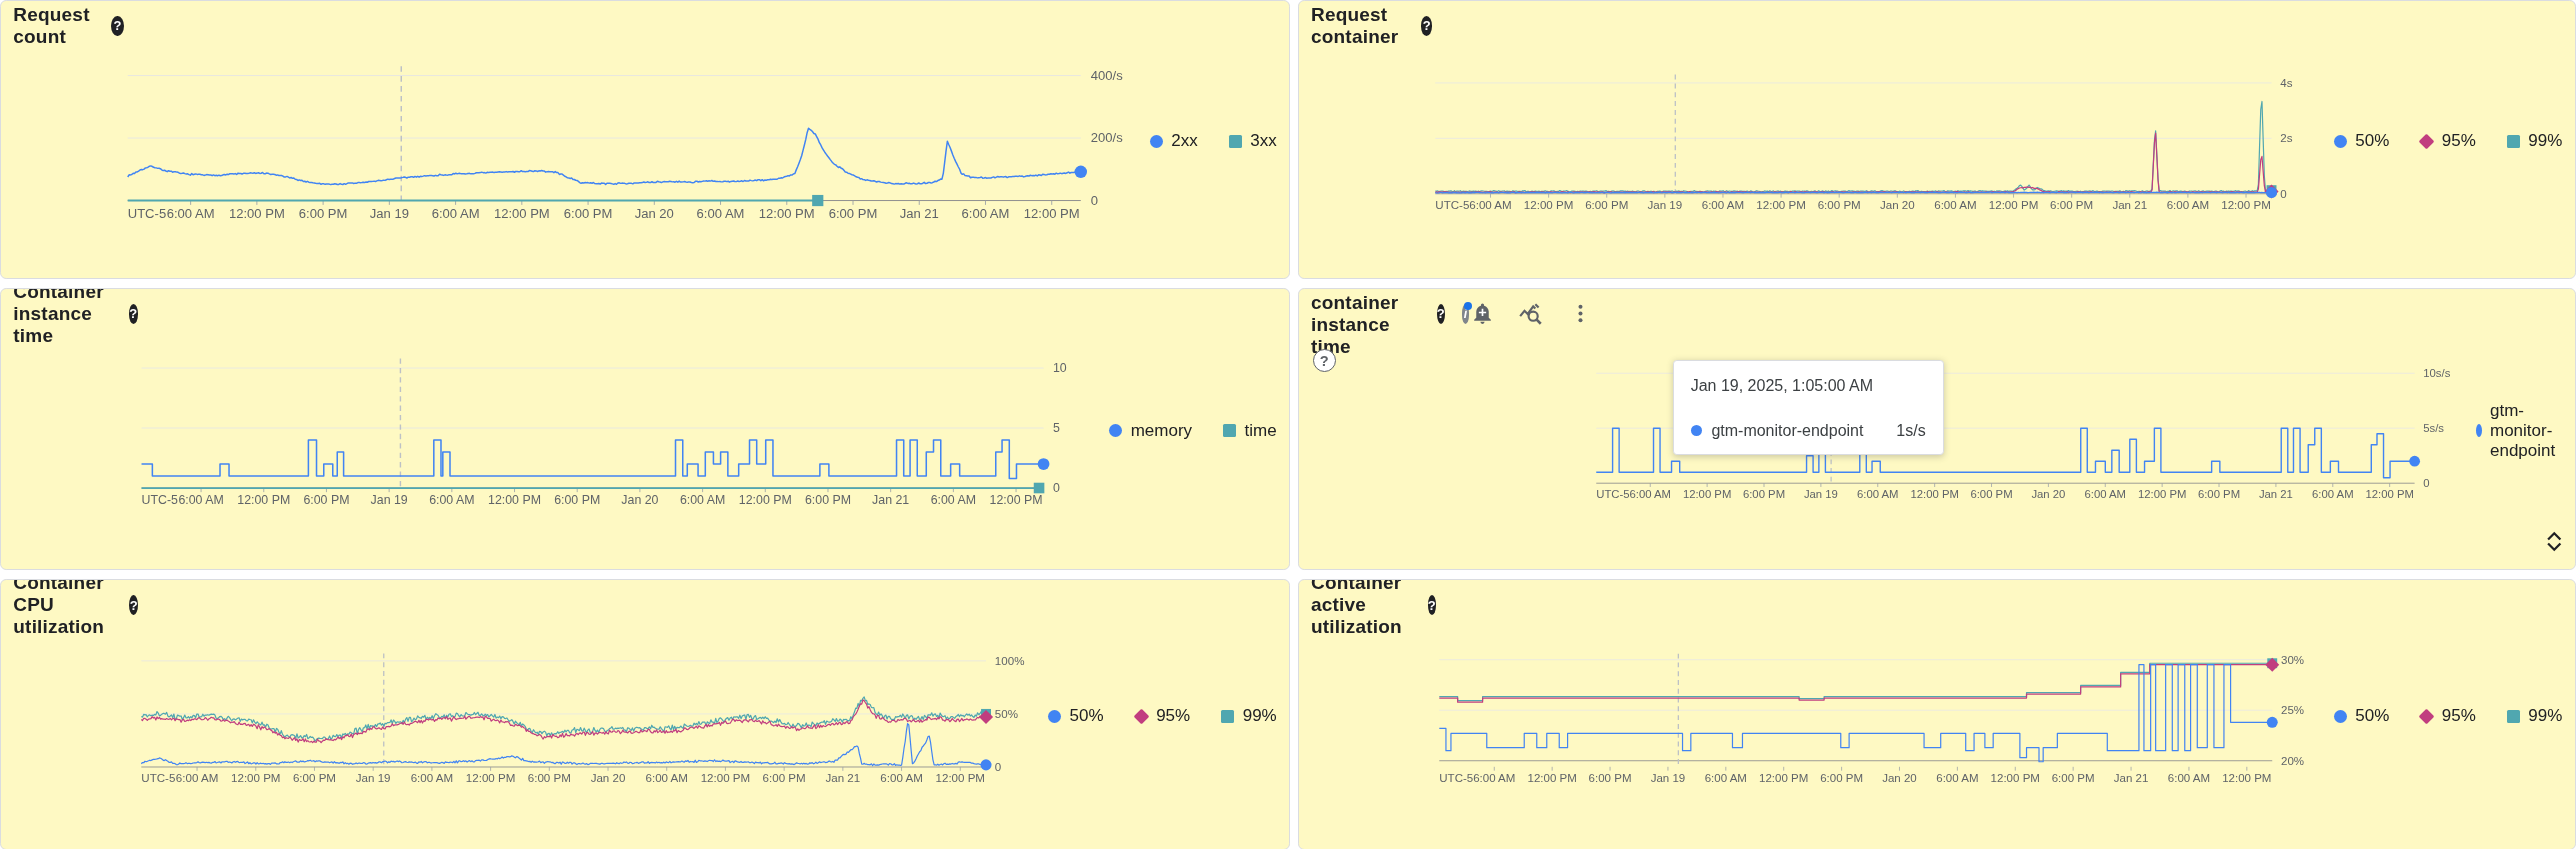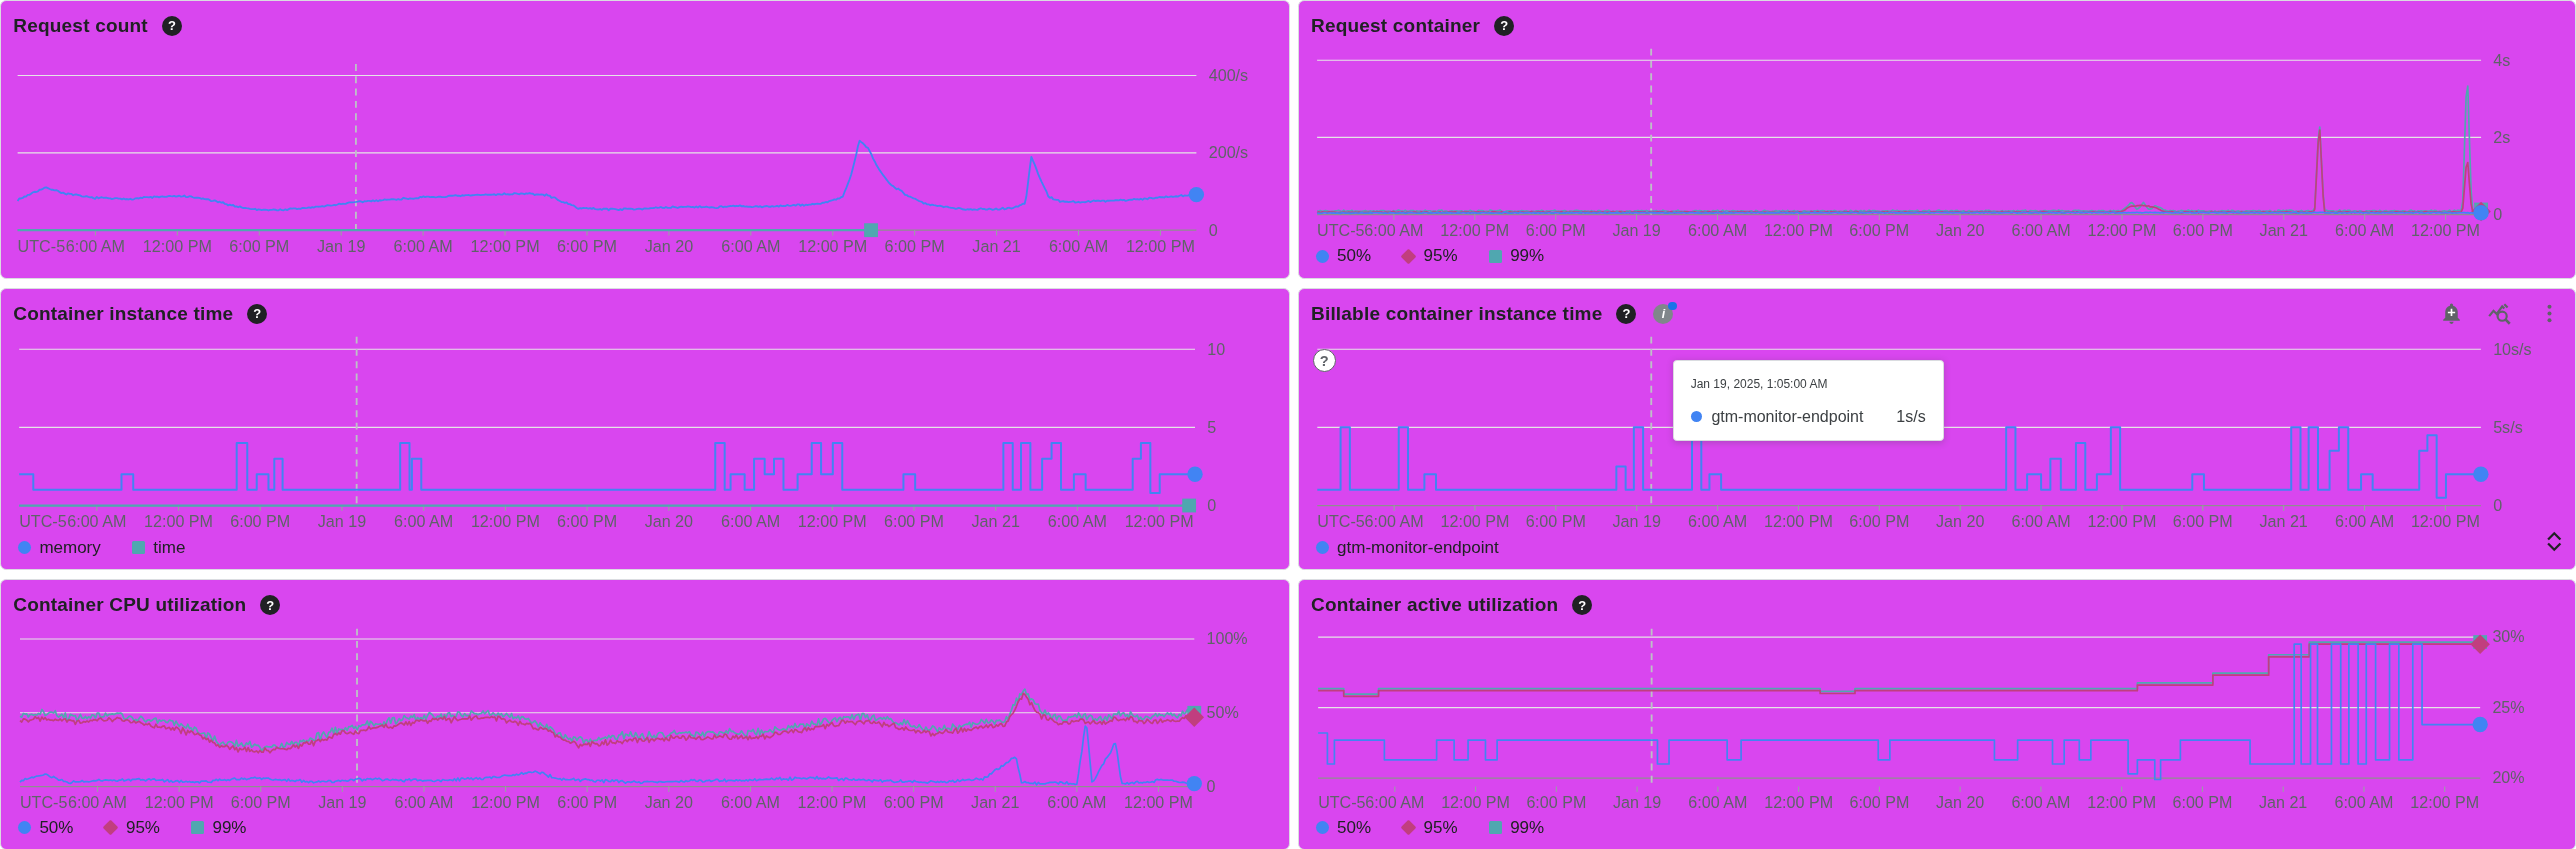--- a/index.html
+++ b/index.html
@@ -5,26 +5,26 @@
   * { box-sizing: border-box; margin: 0; padding: 0; }
   html,body { width: 2576px; height: 850px; background:#fff; font-family:"Liberation Sans", sans-serif; }
   .grid {
     width: 2576px; height: 850px;
     display: grid;
     grid-template-columns: 1290px 1278px;
     grid-template-rows: 279px 282px 271px;
     gap: 9.2px 7.7px;
   }
   .card {
-    background:#d946ef;
+    background:#fef9c3;
     border:0.8px solid #dadce0;
     border-radius:6.2px;
     position:relative;
     display:flex;
-    flex-direction:column;
+    flex-direction:row;
     padding:9.2px 12.3px 6.2px 12.3px;
     overflow:hidden;
   }
   .card-header { display:flex; align-items:center; height:31px; flex:0 0 31px; }
   .card-title { font-size:19px; font-weight:700; color:#202124; letter-spacing:0.2px; }
   .help-icon {
     width:20px; height:20px; border-radius:50%; background:#202124; color:#fff;
     font-size:13px; font-weight:700; display:inline-flex; align-items:center; justify-content:center;
     margin-left:14px; cursor:pointer;
   }
@@ -48,21 +48,21 @@
     position:absolute; left:14px; top:60px; width:23px; height:23px; border-radius:50%;
     border:1.9px solid #5f6368; color:#5f6368; font-size:14.6px; font-weight:700;
     display:flex; align-items:center; justify-content:center; background:#fff; cursor:pointer; z-index:5;
   }
   .chart-tooltip {
     position:absolute; left:374px; top:71px; width:271px; z-index:6;
     background:#fff; border:0.8px solid #dadce0; border-radius:3.8px;
     box-shadow:0 1.5px 6.2px rgba(60,64,67,.25);
     padding:15.4px 17px 14px 17px;
   }
-  .tt-time { font-size:12px; color:#3c4043; margin-bottom:17px; white-space:nowrap; }
+  .tt-time { font-size:16px; color:#3c4043; margin-bottom:27px; white-space:nowrap; }
   .tt-row { display:flex; align-items:center; font-size:16px; color:#3c4043; }
   .tt-dot { width:11.5px; height:11.5px; border-radius:50%; background:#4184f3; margin-right:9.2px; flex:0 0 auto; }
   .tt-value { margin-left:auto; padding-left:31px;text-align:center; }
   .expand-chevrons {
     position:absolute; right:10.8px; bottom:17px; display:flex; flex-direction:column; gap:1.5px;
     cursor:pointer; z-index:6; color:#202124;
   }
 </style>
 </head>
 <body>
@@ -109,20 +109,30 @@
         <line x1="1384.8000000000002" y1="226" x2="1384.8000000000002" y2="233" stroke="#9aa0a6" stroke-width="1.4"></line>
         <text x="1384.8000000000002" y="254" fill="#5f6368" font-size="21" text-anchor="middle" font-family="Liberation Sans, sans-serif">6:00 AM</text>
         <line x1="1491.2740000000001" y1="226" x2="1491.2740000000001" y2="233" stroke="#9aa0a6" stroke-width="1.4"></line>
         <text x="1491.2740000000001" y="254" fill="#5f6368" font-size="21" text-anchor="middle" font-family="Liberation Sans, sans-serif">12:00 PM</text>
         <line x1="445.68399999999997" y1="10" x2="445.68399999999997" y2="226" stroke="#bdc1c6" stroke-width="2.4" stroke-dasharray="9 7"></line>
         <path d="M 6.0 226.0 L 7.6 226.0 L 9.2 226.0 L 10.8 226.0 L 12.3 226.0 L 13.9 226.0 L 15.5 226.0 L 17.1 226.0 L 18.7 226.0 L 20.3 226.0 L 21.8 226.0 L 23.4 226.0 L 25.0 226.0 L 26.6 226.0 L 28.2 226.0 L 29.8 226.0 L 31.4 226.0 L 32.9 226.0 L 34.5 226.0 L 36.1 226.0 L 37.7 226.0 L 39.3 226.0 L 40.9 226.0 L 42.4 226.0 L 44.0 226.0 L 45.6 226.0 L 47.2 226.0 L 48.8 226.0 L 50.4 226.0 L 52.0 226.0 L 53.5 226.0 L 55.1 226.0 L 56.7 226.0 L 58.3 226.0 L 59.9 226.0 L 61.5 226.0 L 63.0 226.0 L 64.6 226.0 L 66.2 226.0 L 67.8 226.0 L 69.4 226.0 L 71.0 226.0 L 72.6 226.0 L 74.1 226.0 L 75.7 226.0 L 77.3 226.0 L 78.9 226.0 L 80.5 226.0 L 82.1 226.0 L 83.6 226.0 L 85.2 226.0 L 86.8 226.0 L 88.4 226.0 L 90.0 226.0 L 91.6 226.0 L 93.1 226.0 L 94.7 226.0 L 96.3 226.0 L 97.9 226.0 L 99.5 226.0 L 101.1 226.0 L 102.7 226.0 L 104.2 226.0 L 105.8 226.0 L 107.4 226.0 L 109.0 226.0 L 110.6 226.0 L 112.2 226.0 L 113.7 226.0 L 115.3 226.0 L 116.9 226.0 L 118.5 226.0 L 120.1 226.0 L 121.7 226.0 L 123.3 226.0 L 124.8 226.0 L 126.4 226.0 L 128.0 226.0 L 129.6 226.0 L 131.2 226.0 L 132.8 226.0 L 134.3 226.0 L 135.9 226.0 L 137.5 226.0 L 139.1 226.0 L 140.7 226.0 L 142.3 226.0 L 143.9 226.0 L 145.4 226.0 L 147.0 226.0 L 148.6 226.0 L 150.2 226.0 L 151.8 226.0 L 153.4 226.0 L 154.9 226.0 L 156.5 226.0 L 158.1 226.0 L 159.7 226.0 L 161.3 226.0 L 162.9 226.0 L 164.5 226.0 L 166.0 226.0 L 167.6 226.0 L 169.2 226.0 L 170.8 226.0 L 172.4 226.0 L 174.0 226.0 L 175.5 226.0 L 177.1 226.0 L 178.7 226.0 L 180.3 226.0 L 181.9 226.0 L 183.5 226.0 L 185.1 226.0 L 186.6 226.0 L 188.2 226.0 L 189.8 226.0 L 191.4 226.0 L 193.0 226.0 L 194.6 226.0 L 196.1 226.0 L 197.7 226.0 L 199.3 226.0 L 200.9 226.0 L 202.5 226.0 L 204.1 226.0 L 205.7 226.0 L 207.2 226.0 L 208.8 226.0 L 210.4 226.0 L 212.0 226.0 L 213.6 226.0 L 215.2 226.0 L 216.7 226.0 L 218.3 226.0 L 219.9 226.0 L 221.5 226.0 L 223.1 226.0 L 224.7 226.0 L 226.2 226.0 L 227.8 226.0 L 229.4 226.0 L 231.0 226.0 L 232.6 226.0 L 234.2 226.0 L 235.8 226.0 L 237.3 226.0 L 238.9 226.0 L 240.5 226.0 L 242.1 226.0 L 243.7 226.0 L 245.3 226.0 L 246.8 226.0 L 248.4 226.0 L 250.0 226.0 L 251.6 226.0 L 253.2 226.0 L 254.8 226.0 L 256.4 226.0 L 257.9 226.0 L 259.5 226.0 L 261.1 226.0 L 262.7 226.0 L 264.3 226.0 L 265.9 226.0 L 267.4 226.0 L 269.0 226.0 L 270.6 226.0 L 272.2 226.0 L 273.8 226.0 L 275.4 226.0 L 277.0 226.0 L 278.5 226.0 L 280.1 226.0 L 281.7 226.0 L 283.3 226.0 L 284.9 226.0 L 286.5 226.0 L 288.0 226.0 L 289.6 226.0 L 291.2 226.0 L 292.8 226.0 L 294.4 226.0 L 296.0 226.0 L 297.6 226.0 L 299.1 226.0 L 300.7 226.0 L 302.3 226.0 L 303.9 226.0 L 305.5 226.0 L 307.1 226.0 L 308.6 226.0 L 310.2 226.0 L 311.8 226.0 L 313.4 226.0 L 315.0 226.0 L 316.6 226.0 L 318.2 226.0 L 319.7 226.0 L 321.3 226.0 L 322.9 226.0 L 324.5 226.0 L 326.1 226.0 L 327.7 226.0 L 329.2 226.0 L 330.8 226.0 L 332.4 226.0 L 334.0 226.0 L 335.6 226.0 L 337.2 226.0 L 338.8 226.0 L 340.3 226.0 L 341.9 226.0 L 343.5 226.0 L 345.1 226.0 L 346.7 226.0 L 348.3 226.0 L 349.8 226.0 L 351.4 226.0 L 353.0 226.0 L 354.6 226.0 L 356.2 226.0 L 357.8 226.0 L 359.3 226.0 L 360.9 226.0 L 362.5 226.0 L 364.1 226.0 L 365.7 226.0 L 367.3 226.0 L 368.9 226.0 L 370.4 226.0 L 372.0 226.0 L 373.6 226.0 L 375.2 226.0 L 376.8 226.0 L 378.4 226.0 L 379.9 226.0 L 381.5 226.0 L 383.1 226.0 L 384.7 226.0 L 386.3 226.0 L 387.9 226.0 L 389.5 226.0 L 391.0 226.0 L 392.6 226.0 L 394.2 226.0 L 395.8 226.0 L 397.4 226.0 L 399.0 226.0 L 400.5 226.0 L 402.1 226.0 L 403.7 226.0 L 405.3 226.0 L 406.9 226.0 L 408.5 226.0 L 410.1 226.0 L 411.6 226.0 L 413.2 226.0 L 414.8 226.0 L 416.4 226.0 L 418.0 226.0 L 419.6 226.0 L 421.1 226.0 L 422.7 226.0 L 424.3 226.0 L 425.9 226.0 L 427.5 226.0 L 429.1 226.0 L 430.7 226.0 L 432.2 226.0 L 433.8 226.0 L 435.4 226.0 L 437.0 226.0 L 438.6 226.0 L 440.2 226.0 L 441.7 226.0 L 443.3 226.0 L 444.9 226.0 L 446.5 226.0 L 448.1 226.0 L 449.7 226.0 L 451.3 226.0 L 452.8 226.0 L 454.4 226.0 L 456.0 226.0 L 457.6 226.0 L 459.2 226.0 L 460.8 226.0 L 462.3 226.0 L 463.9 226.0 L 465.5 226.0 L 467.1 226.0 L 468.7 226.0 L 470.3 226.0 L 471.9 226.0 L 473.4 226.0 L 475.0 226.0 L 476.6 226.0 L 478.2 226.0 L 479.8 226.0 L 481.4 226.0 L 482.9 226.0 L 484.5 226.0 L 486.1 226.0 L 487.7 226.0 L 489.3 226.0 L 490.9 226.0 L 492.4 226.0 L 494.0 226.0 L 495.6 226.0 L 497.2 226.0 L 498.8 226.0 L 500.4 226.0 L 502.0 226.0 L 503.5 226.0 L 505.1 226.0 L 506.7 226.0 L 508.3 226.0 L 509.9 226.0 L 511.5 226.0 L 513.0 226.0 L 514.6 226.0 L 516.2 226.0 L 517.8 226.0 L 519.4 226.0 L 521.0 226.0 L 522.6 226.0 L 524.1 226.0 L 525.7 226.0 L 527.3 226.0 L 528.9 226.0 L 530.5 226.0 L 532.1 226.0 L 533.6 226.0 L 535.2 226.0 L 536.8 226.0 L 538.4 226.0 L 540.0 226.0 L 541.6 226.0 L 543.2 226.0 L 544.7 226.0 L 546.3 226.0 L 547.9 226.0 L 549.5 226.0 L 551.1 226.0 L 552.7 226.0 L 554.2 226.0 L 555.8 226.0 L 557.4 226.0 L 559.0 226.0 L 560.6 226.0 L 562.2 226.0 L 563.8 226.0 L 565.3 226.0 L 566.9 226.0 L 568.5 226.0 L 570.1 226.0 L 571.7 226.0 L 573.3 226.0 L 574.8 226.0 L 576.4 226.0 L 578.0 226.0 L 579.6 226.0 L 581.2 226.0 L 582.8 226.0 L 584.4 226.0 L 585.9 226.0 L 587.5 226.0 L 589.1 226.0 L 590.7 226.0 L 592.3 226.0 L 593.9 226.0 L 595.4 226.0 L 597.0 226.0 L 598.6 226.0 L 600.2 226.0 L 601.8 226.0 L 603.4 226.0 L 605.0 226.0 L 606.5 226.0 L 608.1 226.0 L 609.7 226.0 L 611.3 226.0 L 612.9 226.0 L 614.5 226.0 L 616.0 226.0 L 617.6 226.0 L 619.2 226.0 L 620.8 226.0 L 622.4 226.0 L 624.0 226.0 L 625.5 226.0 L 627.1 226.0 L 628.7 226.0 L 630.3 226.0 L 631.9 226.0 L 633.5 226.0 L 635.1 226.0 L 636.6 226.0 L 638.2 226.0 L 639.8 226.0 L 641.4 226.0 L 643.0 226.0 L 644.6 226.0 L 646.1 226.0 L 647.7 226.0 L 649.3 226.0 L 650.9 226.0 L 652.5 226.0 L 654.1 226.0 L 655.7 226.0 L 657.2 226.0 L 658.8 226.0 L 660.4 226.0 L 662.0 226.0 L 663.6 226.0 L 665.2 226.0 L 666.7 226.0 L 668.3 226.0 L 669.9 226.0 L 671.5 226.0 L 673.1 226.0 L 674.7 226.0 L 676.3 226.0 L 677.8 226.0 L 679.4 226.0 L 681.0 226.0 L 682.6 226.0 L 684.2 226.0 L 685.8 226.0 L 687.3 226.0 L 688.9 226.0 L 690.5 226.0 L 692.1 226.0 L 693.7 226.0 L 695.3 226.0 L 696.9 226.0 L 698.4 226.0 L 700.0 226.0 L 701.6 226.0 L 703.2 226.0 L 704.8 226.0 L 706.4 226.0 L 707.9 226.0 L 709.5 226.0 L 711.1 226.0 L 712.7 226.0 L 714.3 226.0 L 715.9 226.0 L 717.5 226.0 L 719.0 226.0 L 720.6 226.0 L 722.2 226.0 L 723.8 226.0 L 725.4 226.0 L 727.0 226.0 L 728.5 226.0 L 730.1 226.0 L 731.7 226.0 L 733.3 226.0 L 734.9 226.0 L 736.5 226.0 L 738.1 226.0 L 739.6 226.0 L 741.2 226.0 L 742.8 226.0 L 744.4 226.0 L 746.0 226.0 L 747.6 226.0 L 749.1 226.0 L 750.7 226.0 L 752.3 226.0 L 753.9 226.0 L 755.5 226.0 L 757.1 226.0 L 758.6 226.0 L 760.2 226.0 L 761.8 226.0 L 763.4 226.0 L 765.0 226.0 L 766.6 226.0 L 768.2 226.0 L 769.7 226.0 L 771.3 226.0 L 772.9 226.0 L 774.5 226.0 L 776.1 226.0 L 777.7 226.0 L 779.2 226.0 L 780.8 226.0 L 782.4 226.0 L 784.0 226.0 L 785.6 226.0 L 787.2 226.0 L 788.8 226.0 L 790.3 226.0 L 791.9 226.0 L 793.5 226.0 L 795.1 226.0 L 796.7 226.0 L 798.3 226.0 L 799.8 226.0 L 801.4 226.0 L 803.0 226.0 L 804.6 226.0 L 806.2 226.0 L 807.8 226.0 L 809.4 226.0 L 810.9 226.0 L 812.5 226.0 L 814.1 226.0 L 815.7 226.0 L 817.3 226.0 L 818.9 226.0 L 820.4 226.0 L 822.0 226.0 L 823.6 226.0 L 825.2 226.0 L 826.8 226.0 L 828.4 226.0 L 830.0 226.0 L 831.5 226.0 L 833.1 226.0 L 834.7 226.0 L 836.3 226.0 L 837.9 226.0 L 839.5 226.0 L 841.0 226.0 L 842.6 226.0 L 844.2 226.0 L 845.8 226.0 L 847.4 226.0 L 849.0 226.0 L 850.6 226.0 L 852.1 226.0 L 853.7 226.0 L 855.3 226.0 L 856.9 226.0 L 858.5 226.0 L 860.1 226.0 L 861.6 226.0 L 863.2 226.0 L 864.8 226.0 L 866.4 226.0 L 868.0 226.0 L 869.6 226.0 L 871.2 226.0 L 872.7 226.0 L 874.3 226.0 L 875.9 226.0 L 877.5 226.0 L 879.1 226.0 L 880.7 226.0 L 882.2 226.0 L 883.8 226.0 L 885.4 226.0 L 887.0 226.0 L 888.6 226.0 L 890.2 226.0 L 891.7 226.0 L 893.3 226.0 L 894.9 226.0 L 896.5 226.0 L 898.1 226.0 L 899.7 226.0 L 901.3 226.0 L 902.8 226.0 L 904.4 226.0 L 906.0 226.0 L 907.6 226.0 L 909.2 226.0 L 910.8 226.0 L 912.3 226.0 L 913.9 226.0 L 915.5 226.0 L 917.1 226.0 L 918.7 226.0 L 920.3 226.0 L 921.9 226.0 L 923.4 226.0 L 925.0 226.0 L 926.6 226.0 L 928.2 226.0 L 929.8 226.0 L 931.4 226.0 L 932.9 226.0 L 934.5 226.0 L 936.1 226.0 L 937.7 226.0 L 939.3 226.0 L 940.9 226.0 L 942.5 226.0 L 944.0 226.0 L 945.6 226.0 L 947.2 226.0 L 948.8 226.0 L 950.4 226.0 L 952.0 226.0 L 953.5 226.0 L 955.1 226.0 L 956.7 226.0 L 958.3 226.0 L 959.9 226.0 L 961.5 226.0 L 963.1 226.0 L 964.6 226.0 L 966.2 226.0 L 967.8 226.0 L 969.4 226.0 L 971.0 226.0 L 972.6 226.0 L 974.1 226.0 L 975.7 226.0 L 977.3 226.0 L 978.9 226.0 L 980.5 226.0 L 982.1 226.0 L 983.7 226.0 L 985.2 226.0 L 986.8 226.0 L 988.4 226.0 L 990.0 226.0 L 991.6 226.0 L 993.2 226.0 L 994.7 226.0 L 996.3 226.0 L 997.9 226.0 L 999.5 226.0 L 1001.1 226.0 L 1002.7 226.0 L 1004.3 226.0 L 1005.8 226.0 L 1007.4 226.0 L 1009.0 226.0 L 1010.6 226.0 L 1012.2 226.0 L 1013.8 226.0 L 1015.3 226.0 L 1016.9 226.0 L 1018.5 226.0 L 1020.1 226.0 L 1021.7 226.0 L 1023.3 226.0 L 1024.9 226.0 L 1026.4 226.0 L 1028.0 226.0 L 1029.6 226.0 L 1031.2 226.0 L 1032.8 226.0 L 1034.4 226.0 L 1035.9 226.0 L 1037.5 226.0 L 1039.1 226.0 L 1040.7 226.0 L 1042.3 226.0 L 1043.9 226.0 L 1045.4 226.0 L 1047.0 226.0 L 1048.6 226.0 L 1050.2 226.0 L 1051.8 226.0 L 1053.4 226.0 L 1055.0 226.0 L 1056.5 226.0 L 1058.1 226.0 L 1059.7 226.0 L 1061.3 226.0 L 1062.9 226.0 L 1064.5 226.0 L 1066.0 226.0 L 1067.6 226.0 L 1069.2 226.0 L 1070.8 226.0 L 1072.4 226.0 L 1074.0 226.0 L 1075.6 226.0 L 1077.1 226.0 L 1078.7 226.0 L 1080.3 226.0 L 1081.9 226.0 L 1083.5 226.0 L 1085.1 226.0 L 1086.6 226.0 L 1088.2 226.0 L 1089.8 226.0 L 1091.4 226.0 L 1093.0 226.0 L 1094.6 226.0 L 1096.2 226.0 L 1097.7 226.0 L 1099.3 226.0 L 1100.9 226.0 L 1102.5 226.0 L 1104.1 226.0 L 1105.7 226.0 L 1107.2 226.0 L 1108.8 226.0 L 1110.4 226.0 L 1112.0 226.0 L 1113.6 226.0 L 1115.2 226.0" fill="none" stroke="#50a7b0" stroke-width="3" stroke-linejoin="round"></path>
         <rect x="1106.168" y="217" width="18" height="18" fill="#50a7b0"></rect>
         <path d="M 6.0 188.2 L 8.2 184.7 L 10.4 184.8 L 12.6 184.1 L 14.8 182.2 L 16.9 182.4 L 19.1 180.1 L 21.3 180.1 L 23.5 178.7 L 25.7 176.9 L 27.9 176.1 L 30.1 176.4 L 32.3 175.5 L 34.5 173.5 L 36.6 173.3 L 38.8 172.3 L 41.0 170.8 L 43.2 170.3 L 45.4 171.3 L 47.6 172.5 L 49.8 173.4 L 52.0 173.5 L 54.1 174.3 L 56.3 174.1 L 58.5 174.8 L 60.7 176.6 L 62.9 177.9 L 65.1 177.2 L 67.3 178.5 L 69.5 179.6 L 71.7 178.1 L 73.8 178.8 L 76.0 178.8 L 78.2 180.6 L 80.4 179.6 L 82.6 179.6 L 84.8 180.3 L 87.0 180.7 L 89.2 182.1 L 91.4 182.5 L 93.5 182.2 L 95.7 181.8 L 97.9 182.7 L 100.1 183.3 L 102.3 183.1 L 104.5 184.3 L 106.7 185.2 L 108.9 182.7 L 111.1 184.6 L 113.2 183.8 L 115.4 183.2 L 117.6 184.0 L 119.8 183.8 L 122.0 183.9 L 124.2 184.5 L 126.4 184.7 L 128.6 185.6 L 130.7 185.1 L 132.9 184.3 L 135.1 184.4 L 137.3 184.9 L 139.5 184.9 L 141.7 186.0 L 143.9 184.8 L 146.1 186.0 L 148.3 185.5 L 150.4 186.1 L 152.6 185.2 L 154.8 186.2 L 157.0 185.9 L 159.2 184.6 L 161.4 184.3 L 163.6 184.8 L 165.8 183.7 L 168.0 184.3 L 170.1 182.9 L 172.3 183.0 L 174.5 183.0 L 176.7 183.4 L 178.9 182.7 L 181.1 184.1 L 183.3 182.0 L 185.5 182.6 L 187.7 182.5 L 189.8 183.4 L 192.0 182.3 L 194.2 182.1 L 196.4 182.6 L 198.6 182.7 L 200.8 182.2 L 203.0 181.5 L 205.2 181.8 L 207.3 182.0 L 209.5 181.4 L 211.7 182.4 L 213.9 181.9 L 216.1 181.2 L 218.3 182.4 L 220.5 182.1 L 222.7 181.0 L 224.9 183.0 L 227.0 183.0 L 229.2 181.9 L 231.4 182.0 L 233.6 183.2 L 235.8 184.1 L 238.0 183.9 L 240.2 183.8 L 242.4 184.1 L 244.6 185.2 L 246.7 184.8 L 248.9 185.7 L 251.1 185.8 L 253.3 185.7 L 255.5 186.7 L 257.7 188.3 L 259.9 188.0 L 262.1 187.2 L 264.3 188.3 L 266.4 189.8 L 268.6 189.0 L 270.8 190.3 L 273.0 189.7 L 275.2 191.7 L 277.4 192.1 L 279.6 193.8 L 281.8 192.8 L 283.9 193.8 L 286.1 193.3 L 288.3 195.3 L 290.5 195.0 L 292.7 196.2 L 294.9 195.1 L 297.1 196.5 L 299.3 197.2 L 301.5 197.0 L 303.6 197.4 L 305.8 197.7 L 308.0 198.3 L 310.2 198.6 L 312.4 198.6 L 314.6 198.2 L 316.8 199.9 L 319.0 198.9 L 321.2 199.2 L 323.3 199.9 L 325.5 199.4 L 327.7 199.5 L 329.9 199.6 L 332.1 200.4 L 334.3 199.7 L 336.5 199.7 L 338.7 199.1 L 340.9 199.4 L 343.0 200.3 L 345.2 200.2 L 347.4 198.7 L 349.6 200.0 L 351.8 200.2 L 354.0 198.9 L 356.2 199.9 L 358.4 198.7 L 360.5 197.7 L 362.7 197.9 L 364.9 197.7 L 367.1 197.7 L 369.3 198.6 L 371.5 198.0 L 373.7 198.3 L 375.9 197.2 L 378.1 197.2 L 380.2 197.3 L 382.4 197.1 L 384.6 196.5 L 386.8 197.1 L 389.0 196.1 L 391.2 196.6 L 393.4 195.4 L 395.6 195.4 L 397.8 195.5 L 399.9 195.2 L 402.1 194.8 L 404.3 195.3 L 406.5 194.4 L 408.7 193.5 L 410.9 193.8 L 413.1 194.2 L 415.3 193.8 L 417.5 193.2 L 419.6 193.6 L 421.8 192.6 L 424.0 191.6 L 426.2 192.2 L 428.4 191.7 L 430.6 191.8 L 432.8 191.6 L 435.0 190.6 L 437.1 189.8 L 439.3 189.9 L 441.5 189.8 L 443.7 189.6 L 445.9 189.3 L 448.1 188.8 L 450.3 188.2 L 452.5 188.7 L 454.7 189.8 L 456.8 188.4 L 459.0 188.6 L 461.2 187.9 L 463.4 187.9 L 465.6 188.6 L 467.8 187.2 L 470.0 188.4 L 472.2 187.0 L 474.4 188.4 L 476.5 187.1 L 478.7 187.4 L 480.9 186.8 L 483.1 186.0 L 485.3 186.5 L 487.5 186.3 L 489.7 186.2 L 491.9 185.6 L 494.1 185.8 L 496.2 186.0 L 498.4 186.5 L 500.6 185.5 L 502.8 186.2 L 505.0 186.1 L 507.2 183.9 L 509.4 184.5 L 511.6 185.0 L 513.7 185.6 L 515.9 184.7 L 518.1 185.0 L 520.3 185.2 L 522.5 184.6 L 524.7 184.4 L 526.9 184.6 L 529.1 182.7 L 531.3 183.2 L 533.4 182.1 L 535.6 183.1 L 537.8 182.4 L 540.0 182.3 L 542.2 183.1 L 544.4 182.9 L 546.6 182.8 L 548.8 183.4 L 551.0 183.0 L 553.1 182.5 L 555.3 182.3 L 557.5 183.1 L 559.7 183.1 L 561.9 183.1 L 564.1 182.4 L 566.3 181.3 L 568.5 181.2 L 570.7 181.2 L 572.8 181.1 L 575.0 180.4 L 577.2 181.2 L 579.4 181.1 L 581.6 181.9 L 583.8 180.6 L 586.0 181.1 L 588.2 180.4 L 590.3 180.5 L 592.5 180.3 L 594.7 181.0 L 596.9 180.6 L 599.1 180.4 L 601.3 180.1 L 603.5 179.9 L 605.7 180.1 L 607.9 180.4 L 610.0 180.1 L 612.2 180.1 L 614.4 179.5 L 616.6 180.0 L 618.8 179.7 L 621.0 179.9 L 623.2 179.7 L 625.4 179.3 L 627.6 180.5 L 629.7 179.3 L 631.9 179.2 L 634.1 179.8 L 636.3 179.7 L 638.5 178.0 L 640.7 179.5 L 642.9 179.3 L 645.1 179.6 L 647.3 179.4 L 649.4 179.4 L 651.6 177.8 L 653.8 178.2 L 656.0 178.8 L 658.2 179.4 L 660.4 178.1 L 662.6 178.4 L 664.8 179.3 L 666.9 178.2 L 669.1 178.6 L 671.3 177.7 L 673.5 178.5 L 675.7 178.7 L 677.9 180.4 L 680.1 179.6 L 682.3 179.5 L 684.5 179.8 L 686.6 179.6 L 688.8 179.7 L 691.0 181.2 L 693.2 179.4 L 695.4 181.0 L 697.6 181.1 L 699.8 184.0 L 702.0 183.4 L 704.2 183.4 L 706.3 185.2 L 708.5 187.0 L 710.7 188.1 L 712.9 189.5 L 715.1 189.6 L 717.3 190.5 L 719.5 189.8 L 721.7 192.1 L 723.9 192.2 L 726.0 193.4 L 728.2 193.7 L 730.4 195.3 L 732.6 197.1 L 734.8 198.3 L 737.0 197.3 L 739.2 197.8 L 741.4 197.1 L 743.5 197.4 L 745.7 197.2 L 747.9 198.0 L 750.1 197.3 L 752.3 198.3 L 754.5 197.0 L 756.7 198.7 L 758.9 198.9 L 761.1 199.1 L 763.2 198.5 L 765.4 199.6 L 767.6 197.9 L 769.8 198.1 L 772.0 198.2 L 774.2 200.1 L 776.4 198.1 L 778.6 198.2 L 780.8 198.4 L 782.9 198.6 L 785.1 199.2 L 787.3 199.9 L 789.5 198.7 L 791.7 199.9 L 793.9 197.8 L 796.1 197.6 L 798.3 198.4 L 800.5 198.0 L 802.6 198.1 L 804.8 198.4 L 807.0 199.3 L 809.2 199.0 L 811.4 198.3 L 813.6 198.2 L 815.8 198.4 L 818.0 199.2 L 820.1 197.8 L 822.3 197.8 L 824.5 197.9 L 826.7 197.8 L 828.9 197.4 L 831.1 197.3 L 833.3 197.2 L 835.5 196.2 L 837.7 197.1 L 839.8 196.8 L 842.0 195.9 L 844.2 197.0 L 846.4 197.2 L 848.6 195.8 L 850.8 197.0 L 853.0 197.0 L 855.2 196.9 L 857.4 195.1 L 859.5 195.9 L 861.7 196.3 L 863.9 197.2 L 866.1 196.0 L 868.3 195.5 L 870.5 195.9 L 872.7 195.7 L 874.9 195.7 L 877.1 195.0 L 879.2 195.3 L 881.4 196.0 L 883.6 195.8 L 885.8 196.6 L 888.0 195.2 L 890.2 196.6 L 892.4 194.7 L 894.6 196.3 L 896.7 196.1 L 898.9 196.0 L 901.1 195.5 L 903.3 196.1 L 905.5 196.5 L 907.7 196.0 L 909.9 196.3 L 912.1 197.0 L 914.3 197.3 L 916.4 197.0 L 918.6 195.1 L 920.8 194.9 L 923.0 196.2 L 925.2 195.3 L 927.4 195.8 L 929.6 195.2 L 931.8 194.6 L 934.0 194.8 L 936.1 194.2 L 938.3 194.9 L 940.5 194.3 L 942.7 194.8 L 944.9 193.8 L 947.1 195.1 L 949.3 194.6 L 951.5 195.4 L 953.7 195.2 L 955.8 195.6 L 958.0 195.3 L 960.2 196.0 L 962.4 195.7 L 964.6 194.9 L 966.8 194.9 L 969.0 195.6 L 971.2 194.9 L 973.3 196.3 L 975.5 195.3 L 977.7 194.9 L 979.9 194.6 L 982.1 195.5 L 984.3 195.6 L 986.5 194.7 L 988.7 195.5 L 990.9 195.1 L 993.0 194.3 L 995.2 195.4 L 997.4 193.8 L 999.6 194.7 L 1001.8 194.5 L 1004.0 194.7 L 1006.2 193.2 L 1008.4 194.0 L 1010.6 194.4 L 1012.7 193.8 L 1014.9 193.1 L 1017.1 194.1 L 1019.3 192.5 L 1021.5 192.4 L 1023.7 194.2 L 1025.9 192.5 L 1028.1 194.3 L 1030.3 192.9 L 1032.4 193.3 L 1034.6 192.7 L 1036.8 192.7 L 1039.0 191.7 L 1041.2 192.3 L 1043.4 191.8 L 1045.6 191.7 L 1047.8 191.8 L 1049.9 191.8 L 1052.1 190.2 L 1054.3 190.3 L 1056.5 189.4 L 1058.7 189.8 L 1060.9 188.2 L 1063.1 187.5 L 1065.3 187.0 L 1067.5 186.0 L 1069.6 186.4 L 1071.8 184.8 L 1074.0 185.0 L 1076.2 183.2 L 1078.4 182.5 L 1080.6 176.7 L 1082.8 171.8 L 1085.0 165.9 L 1087.2 160.1 L 1089.3 154.0 L 1091.5 145.4 L 1093.7 136.8 L 1095.9 127.8 L 1098.1 116.9 L 1100.3 109.8 L 1102.5 111.6 L 1104.7 113.1 L 1106.9 115.4 L 1109.0 118.2 L 1111.2 119.0 L 1113.4 123.2 L 1115.6 127.3 L 1117.8 133.0 L 1120.0 136.7 L 1122.2 141.4 L 1124.4 145.0 L 1126.5 148.3 L 1128.7 151.4 L 1130.9 154.5 L 1133.1 157.2 L 1135.3 160.3 L 1137.5 163.1 L 1139.7 165.7 L 1141.9 167.8 L 1144.1 168.7 L 1146.2 170.9 L 1148.4 172.8 L 1150.6 171.9 L 1152.8 174.0 L 1155.0 174.9 L 1157.2 177.4 L 1159.4 180.0 L 1161.6 180.4 L 1163.8 182.1 L 1165.9 182.4 L 1168.1 183.5 L 1170.3 184.6 L 1172.5 185.1 L 1174.7 186.5 L 1176.9 187.8 L 1179.1 188.6 L 1181.3 189.1 L 1183.5 191.4 L 1185.6 190.8 L 1187.8 192.3 L 1190.0 192.4 L 1192.2 193.7 L 1194.4 192.7 L 1196.6 193.5 L 1198.8 193.7 L 1201.0 194.6 L 1203.1 194.5 L 1205.3 194.3 L 1207.5 195.1 L 1209.7 196.2 L 1211.9 195.3 L 1214.1 195.4 L 1216.3 196.4 L 1218.5 196.8 L 1220.7 197.0 L 1222.8 197.4 L 1225.0 198.2 L 1227.2 197.8 L 1229.4 197.1 L 1231.6 197.6 L 1233.8 198.8 L 1236.0 199.1 L 1238.2 199.6 L 1240.4 198.8 L 1242.5 199.1 L 1244.7 198.6 L 1246.9 199.6 L 1249.1 198.9 L 1251.3 199.3 L 1253.5 199.6 L 1255.7 198.3 L 1257.9 197.5 L 1260.1 198.5 L 1262.2 198.3 L 1264.4 199.2 L 1266.6 199.1 L 1268.8 198.0 L 1271.0 198.7 L 1273.2 199.6 L 1275.4 199.0 L 1277.6 197.8 L 1279.7 199.2 L 1281.9 199.2 L 1284.1 198.2 L 1286.3 196.8 L 1288.5 198.8 L 1290.7 198.3 L 1292.9 197.0 L 1295.1 196.9 L 1297.3 197.8 L 1299.4 197.3 L 1301.6 196.2 L 1303.8 195.0 L 1306.0 195.5 L 1308.2 193.9 L 1310.4 193.1 L 1312.6 191.5 L 1314.8 191.7 L 1317.0 182.3 L 1319.1 165.3 L 1321.3 147.1 L 1323.5 130.7 L 1325.7 136.0 L 1327.9 140.8 L 1330.1 146.6 L 1332.3 152.8 L 1334.5 158.1 L 1336.7 163.0 L 1338.8 167.2 L 1341.0 171.7 L 1343.2 175.7 L 1345.4 181.9 L 1347.6 183.9 L 1349.8 183.1 L 1352.0 185.9 L 1354.2 186.3 L 1356.3 186.7 L 1358.5 186.6 L 1360.7 189.3 L 1362.9 188.5 L 1365.1 188.4 L 1367.3 189.1 L 1369.5 188.8 L 1371.7 189.6 L 1373.9 189.2 L 1376.0 188.9 L 1378.2 188.2 L 1380.4 190.0 L 1382.6 189.8 L 1384.8 189.1 L 1387.0 190.2 L 1389.2 189.6 L 1391.4 189.6 L 1393.6 189.7 L 1395.7 188.8 L 1397.9 188.0 L 1400.1 189.5 L 1402.3 188.4 L 1404.5 187.4 L 1406.7 188.1 L 1408.9 187.8 L 1411.1 187.6 L 1413.3 188.4 L 1415.4 187.6 L 1417.6 187.5 L 1419.8 189.1 L 1422.0 187.8 L 1424.2 187.7 L 1426.4 187.6 L 1428.6 187.5 L 1430.8 187.5 L 1432.9 187.1 L 1435.1 187.0 L 1437.3 187.2 L 1439.5 186.3 L 1441.7 187.1 L 1443.9 186.6 L 1446.1 188.0 L 1448.3 187.4 L 1450.5 186.6 L 1452.6 186.2 L 1454.8 186.5 L 1457.0 185.4 L 1459.2 186.0 L 1461.4 185.7 L 1463.6 186.2 L 1465.8 185.1 L 1468.0 186.4 L 1470.2 184.7 L 1472.3 185.0 L 1474.5 185.8 L 1476.7 183.9 L 1478.9 184.1 L 1481.1 184.8 L 1483.3 184.6 L 1485.5 183.8 L 1487.7 183.8 L 1489.9 182.9 L 1492.0 183.2 L 1494.2 183.0 L 1496.4 183.6 L 1498.6 182.0 L 1500.8 183.1 L 1503.0 182.6 L 1505.2 182.0 L 1507.4 182.8 L 1509.5 182.3 L 1511.7 181.9 L 1513.9 182.4 L 1516.1 181.3 L 1518.3 180.3 L 1520.5 182.0 L 1522.7 180.9 L 1524.9 181.1 L 1527.1 181.0 L 1529.2 180.2 L 1531.4 179.4 L 1533.6 179.2 L 1535.8 179.8 L 1538.0 181.0" fill="none" stroke="#4184f3" stroke-width="2.4" stroke-linejoin="round"></path>
         <circle cx="1538" cy="179.7860465116279" r="10" fill="#4184f3"></circle>
       </svg>
+    <div class="legend-row">
+        <span class="legend-item">
+          <span class="lg-marker lg-dot" style="background: rgb(65, 132, 243);"></span>
+          <span>2xx</span>
+        </span>
+        <span class="legend-item">
+          <span class="lg-marker lg-square" style="background: rgb(80, 167, 176);"></span>
+          <span>3xx</span>
+        </span>
+      </div>
   </div>
 
   <div class="card">
     <div class="card-header">
       <span class="card-title">Request container</span>
       <span class="help-icon">?</span>
     </div>
     <svg class="chart-svg" viewBox="0 0 1626 260">
         <line x1="6" y1="25.069767441860467" x2="1522" y2="25.069767441860467" stroke="#e6e6e6" stroke-width="1.4"></line>
         <text x="1538" y="32.06976744186046" fill="#5f6368" font-size="21" font-family="Liberation Sans, sans-serif">4s</text>

